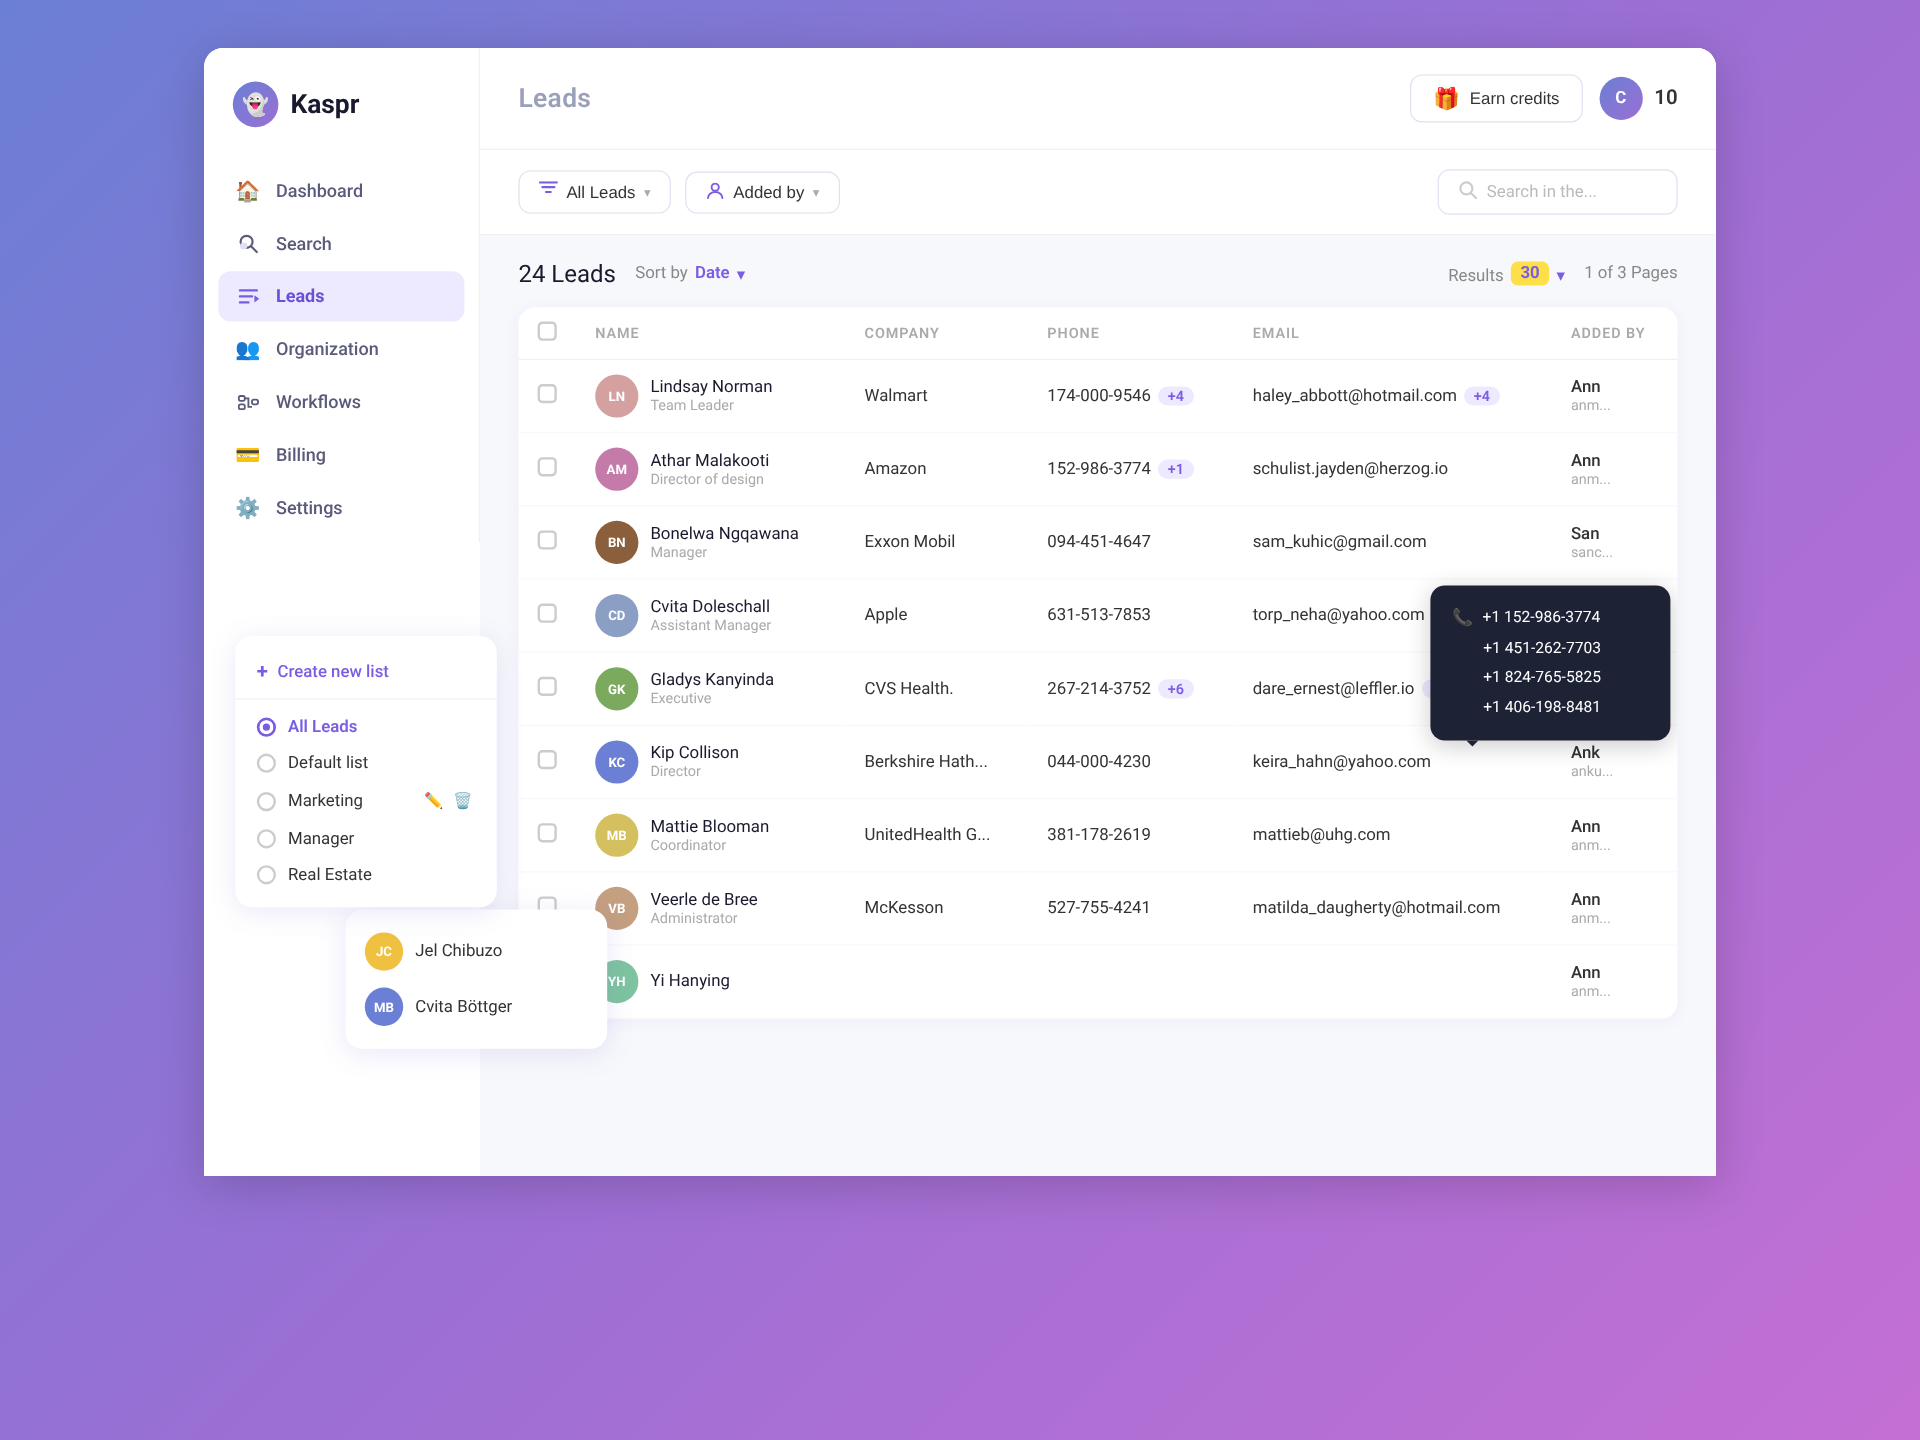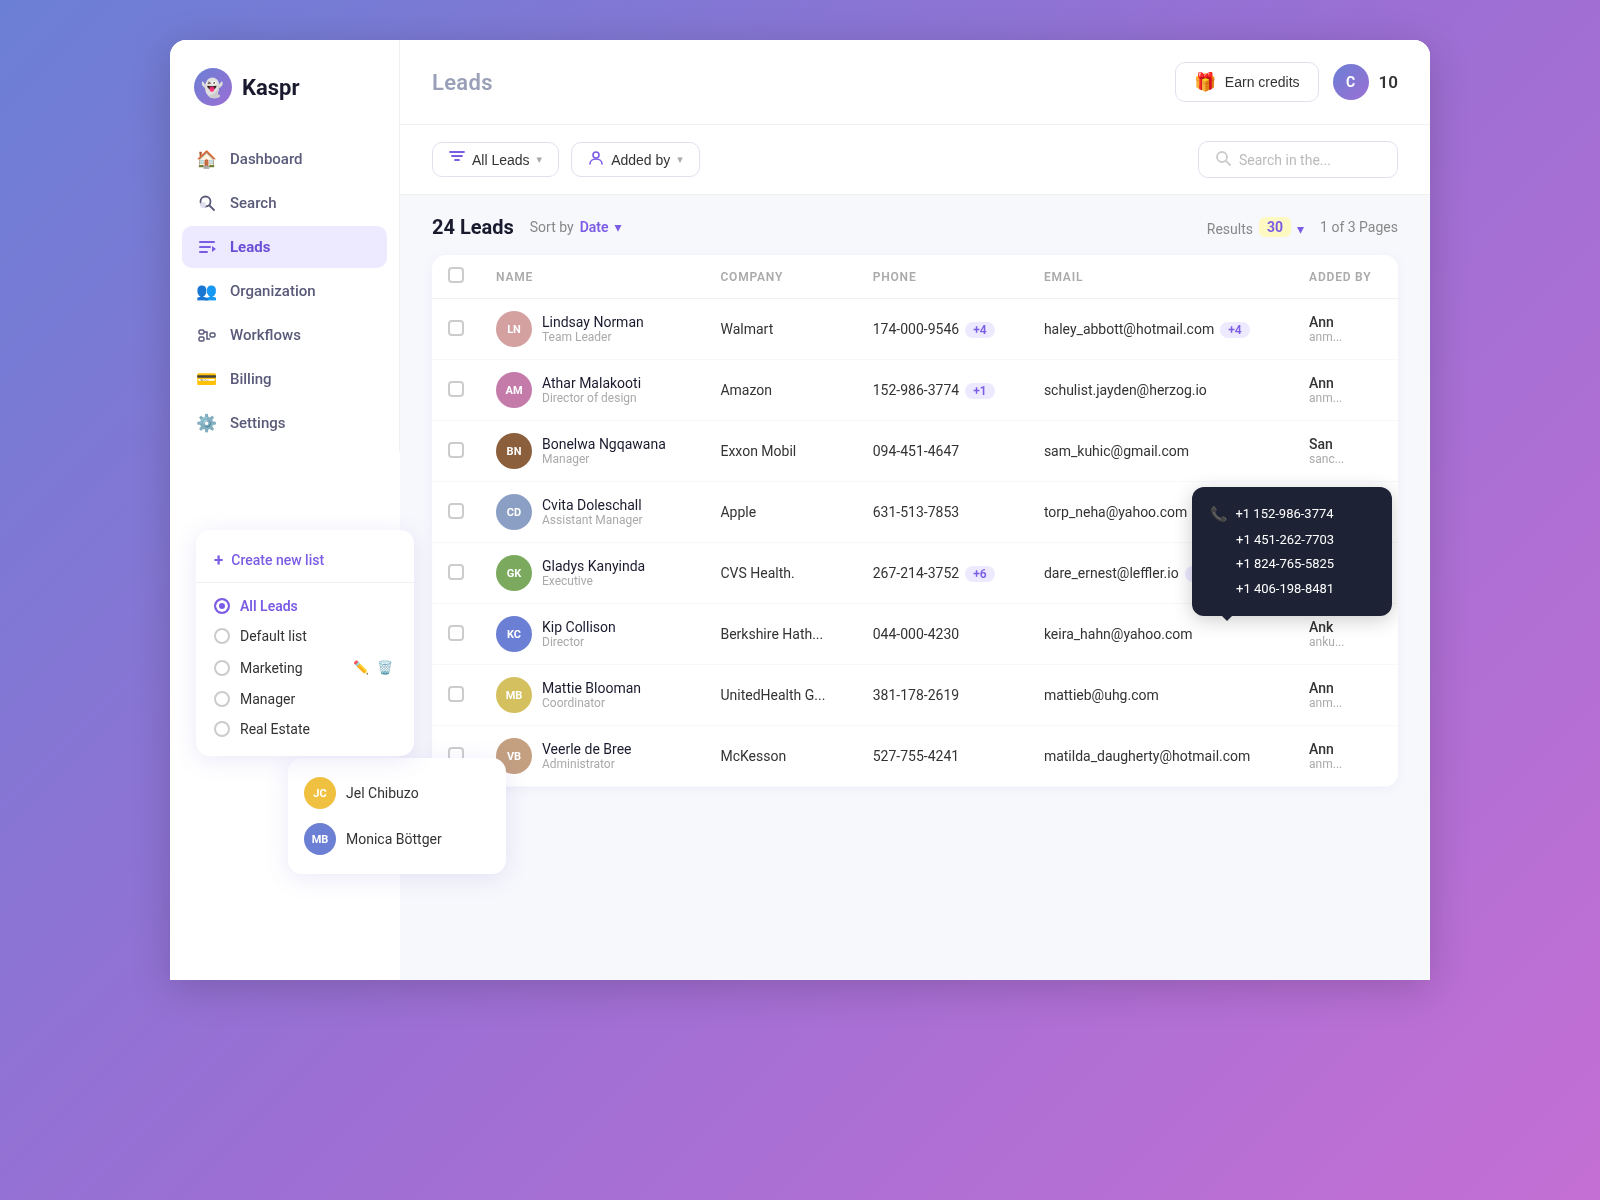--- a/index.html
+++ b/index.html
@@ -193,36 +193,36 @@
       flex: 1;
       padding: 20px 32px;
       overflow-y: auto;
     }
     .leads-header {
       display: flex;
       align-items: center;
       margin-bottom: 16px;
       gap: 16px;
     }
-    .leads-count { font-size: 20px; font-weight: 700; color: #1a1a2e; }
+    .leads-count { font-size: 20px; font-weight: 400; color: #1a1a2e; }
     .sort-by {
       display: flex; align-items: center; gap: 6px;
       color: #888; font-size: 14px;
     }
     .sort-date { color: #7B5CE4; font-weight: 600; cursor: pointer; }
     .results-right {
       margin-left: auto;
       display: flex; align-items: center; gap: 16px;
       font-size: 14px; color: #888;
     }
     .results-count {
       display: flex; align-items: flex-end; gap: 6px;
     }
     .results-num {
-      background: #fef9c3; color: #7B5CE4;
+      background: #fde047; color: #7B5CE4;
       border-radius: 6px; padding: 2px 8px;
       font-weight: 700; font-size: 14px;
     }
     .table-wrap {
       background: #fff;
       border-radius: 14px;
       box-shadow: 0 2px 12px rgba(100,80,200,0.06);
       overflow: hidden;
     }
     table {
@@ -412,21 +412,21 @@
       <div class="user-row">
         <div class="user-avatar" style="background:#F0C040;">
           <span>JC</span>
         </div>
         <span>Jel Chibuzo</span>
       </div>
       <div class="user-row">
         <div class="user-avatar" style="background:#6B7FD4;">
           <span>MB</span>
         </div>
-        <span>Monica Böttger</span>
+        <span>Cvita Böttger</span>
       </div>
     </div>
   </div>
 
   <div class="main-content" style="position:relative;">
 
     <div class="top-header">
       <span class="page-title">Leads</span>
       <div class="header-right">
         <button class="earn-credits-btn">
@@ -699,18 +699,41 @@
                 <td>McKesson</td>
                 <td><span>527-755-4241</span></td>
                 <td><span>matilda_daugherty@hotmail.com</span></td>
                 <td>
     <div>
       <div style="font-weight:500;">Ann</div>
       <div style="font-size:12px;color:#aaa;">anm...</div>
     </div>
                 </td>
               </tr>
+              <tr>
+                <td class="checkbox-cell"><span class="cb"></span></td>
+                <td>
+    <div class="name-cell">
+      <div class="avatar-img" style="background:#7EC4A0;">
+        <span>YH</span>
+      </div>
+      <div>
+        <div class="lead-name">Yi Hanying</div>
+        <div class="lead-title"></div>
+      </div>
+    </div>
+                </td>
+                <td></td>
+                <td><span></span></td>
+                <td><span></span></td>
+                <td>
+    <div>
+      <div style="font-weight:500;">Ann</div>
+      <div style="font-size:12px;color:#aaa;">anm...</div>
+    </div>
+                </td>
+              </tr>
             </tbody>
         </table>
       </div>
     </div>
   </div>
 </div>
 
 </body></html>

